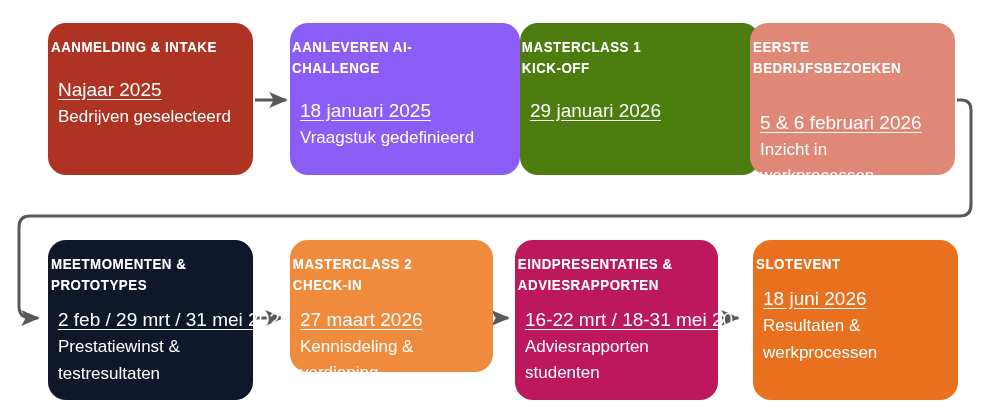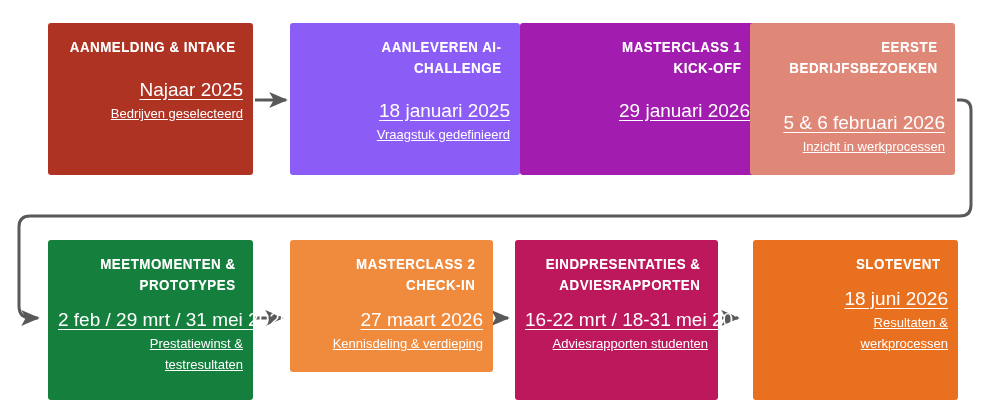--- a/index.html
+++ b/index.html
@@ -21,27 +21,27 @@
     position: absolute;
     left: 0;
     top: 0;
     width: 1006px;
     height: 417px;
     pointer-events: none;
   }
   .node {
     position: absolute;
     box-sizing: border-box;
-    border-radius: 3px;
+    border-radius: 18px;
     display: flex;
     flex-direction: column;
     align-items: center;
     padding: 14px 10px 10px 10px;
     color: #ffffff;
-    text-align: right;
+    text-align: left;
   }
   .node-title {
     font-weight: 700;
     font-size: 15.5px;
     line-height: 1.34;
     letter-spacing: 0.6px;
     text-transform: uppercase;
     transform: scaleX(0.86);
     transform-origin: center top;
     width: 116%;
@@ -54,24 +54,23 @@
     width: 100%;
   }
   .node-date {
     font-size: 19px;
     line-height: 1.45;
     text-decoration: underline;
     text-underline-offset: 2.5px;
     white-space: nowrap;
   }
   .node-desc {
-    font-size: 13px;
+    font-size: 17px;
     line-height: 1.5;
     margin-top: 1px;
-    text-decoration: underline;
   }
   .row-top .node-body { margin-top: 18px; margin-bottom: auto; }
   .row-bottom .node-body { margin-top: 10px; margin-bottom: auto; }
 </style>
 </head>
 <body>
 
 <div id="canvas">
 
   <svg id="connector-layer" viewBox="0 0 1006 417" width="1006" height="417">
@@ -115,41 +114,41 @@
     <div class="node-title">
       <div>AANLEVEREN AI-</div>
       <div>CHALLENGE</div>
     </div>
     <div class="node-body">
       <div class="node-date">18 januari 2025</div>
       <div class="node-desc">Vraagstuk gedefinieerd</div>
     </div>
   </div>
 
-  <div class="node row-top" style="left:520px; top:23px; width:240px; height:152px; background:#a21caf;">
+  <div class="node row-top" style="left:520px; top:23px; width:240px; height:152px; background:#4d7c0f;">
     <div class="node-title">
       <div>MASTERCLASS 1</div>
       <div>KICK-OFF</div>
     </div>
     <div class="node-body">
       <div class="node-date">29 januari 2026</div>
     </div>
   </div>
 
   <div class="node row-top" style="left:750px; top:23px; width:205px; height:152px; background:#E08878;gap:12px;">
     <div class="node-title">
       <div>EERSTE BEDRIJFSBEZOEKEN</div>
     </div>
     <div class="node-body">
       <div class="node-date">5 &amp; 6 februari 2026</div>
       <div class="node-desc">Inzicht in werkprocessen</div>
     </div>
   </div>
 
-  <div class="node row-bottom" style="left:48px; top:240px; width:205px; height:160px; background:#15803d;">
+  <div class="node row-bottom" style="left:48px; top:240px; width:205px; height:160px; background:#0f172a;">
     <div class="node-title">
       <div>MEETMOMENTEN &amp;</div>
       <div>PROTOTYPES</div>
     </div>
     <div class="node-body">
       <div class="node-date">2 feb / 29 mrt / 31 mei 2026</div>
       <div class="node-desc">Prestatiewinst &amp;</div>
       <div class="node-desc">testresultaten</div>
     </div>
   </div>

